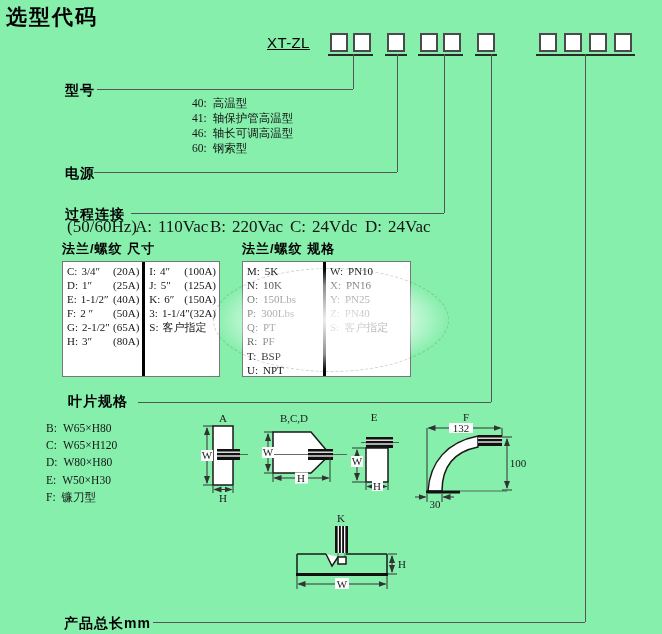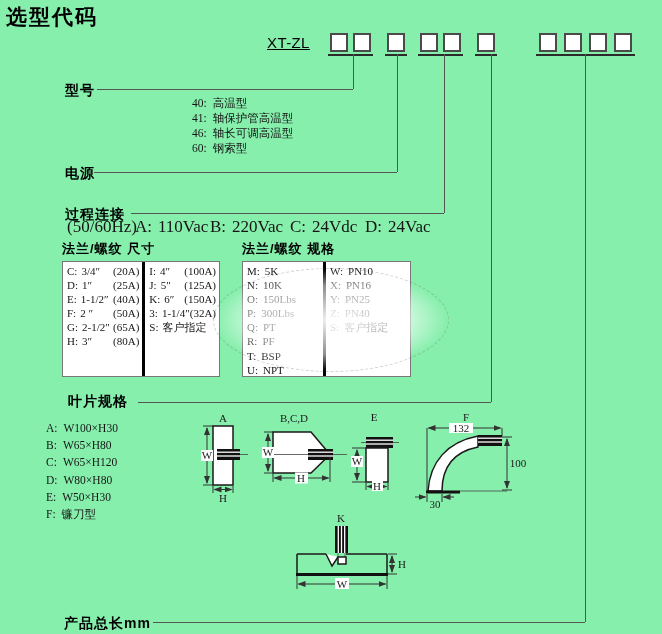--- a/index.html
+++ b/index.html
@@ -211,21 +211,20 @@
           <span class="c2">S:</span>
           <span>客户指定</span>
         </div>
     </div>
   </div>
 
   <div class="stamp"></div>
 
   <div class="h2" style="left:68px;top:393px">叶片规格</div>
   <div class="plist">
-    <div class="prow"><span class="cd">A:</span><span>W100×H30</span></div>
     <div class="prow"><span class="cd">B:</span><span>W65×H80</span></div>
     <div class="prow"><span class="cd">C:</span><span>W65×H120</span></div>
     <div class="prow"><span class="cd">D:</span><span>W80×H80</span></div>
     <div class="prow"><span class="cd">E:</span><span>W50×H30</span></div>
     <div class="prow"><span class="cd">F:</span><span>镰刀型</span></div>
   </div>
 
   <svg class="abs" style="left:190px;top:405px" width="340" height="195" viewBox="0 0 340 195">
     <defs>
       <marker id="ar" viewBox="0 0 8 8" refX="7" refY="4" markerWidth="8" markerHeight="8" orient="auto-start-reverse">

